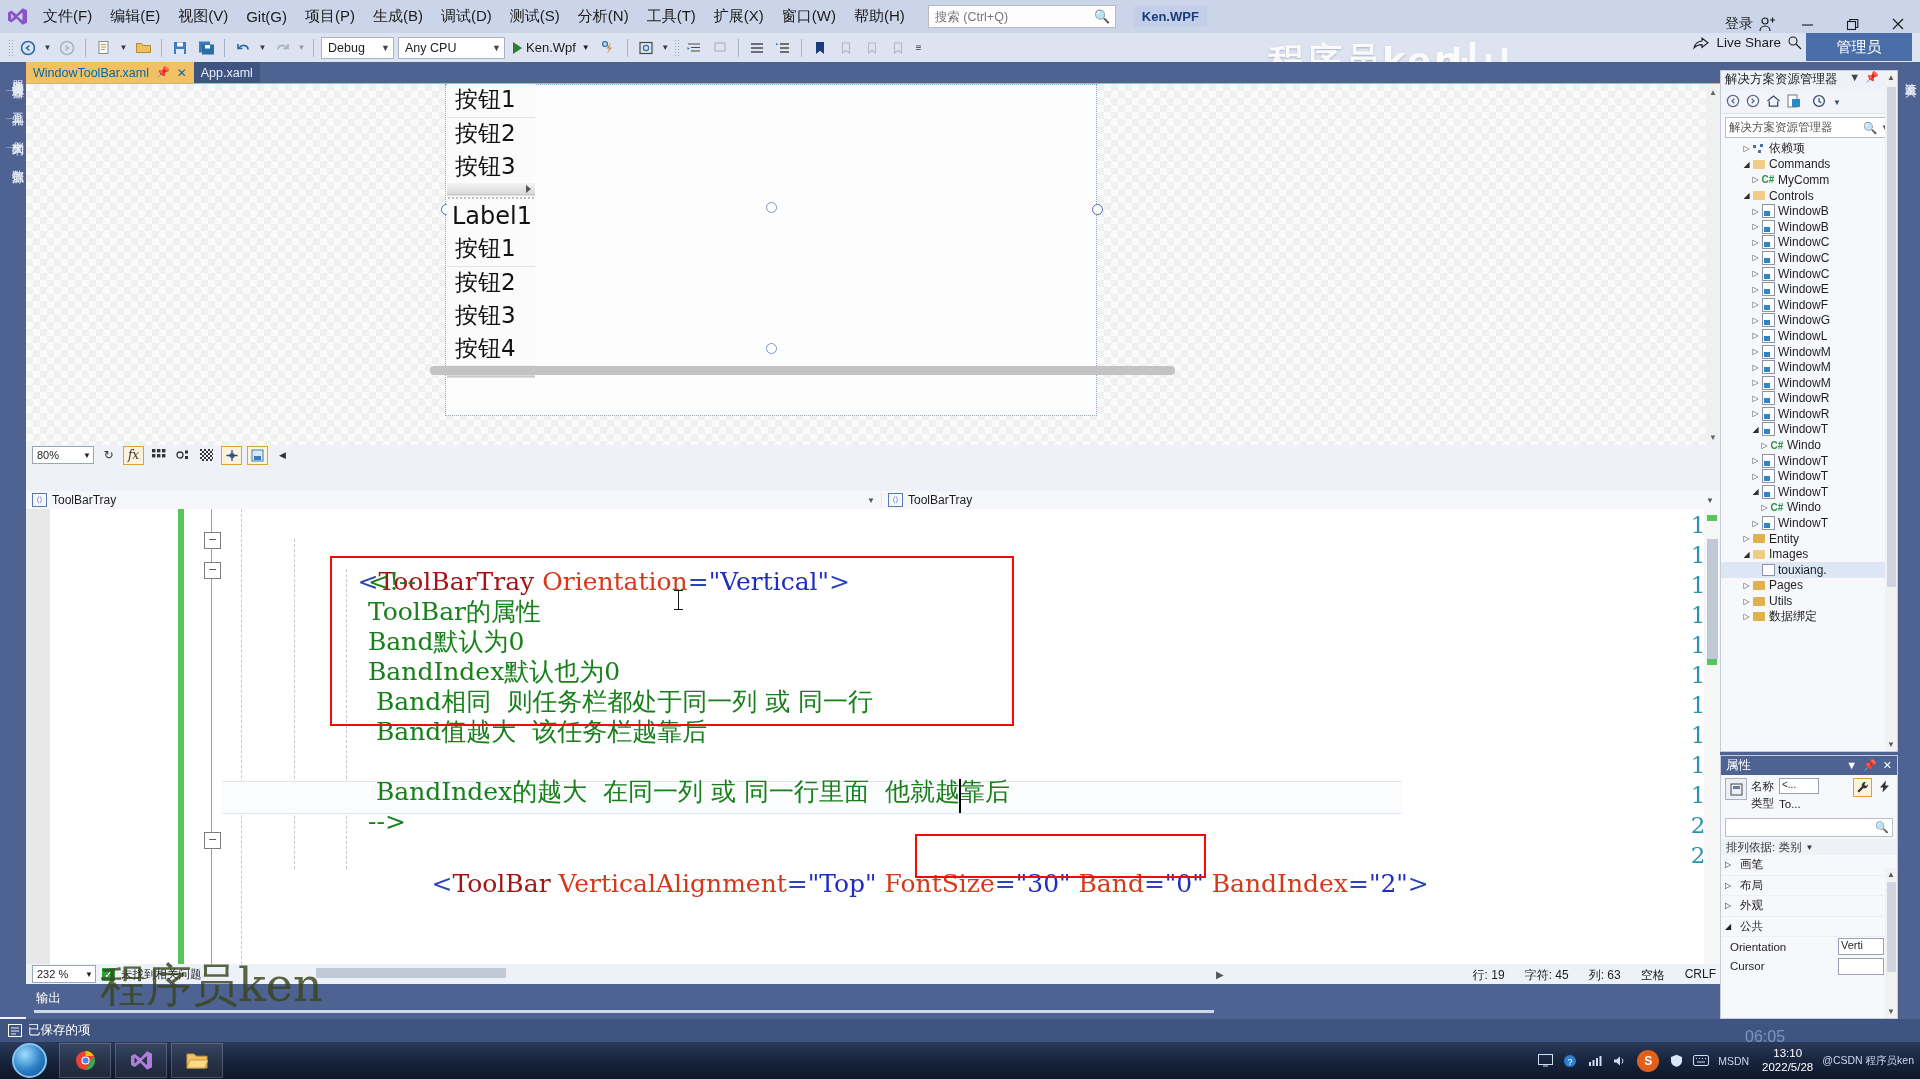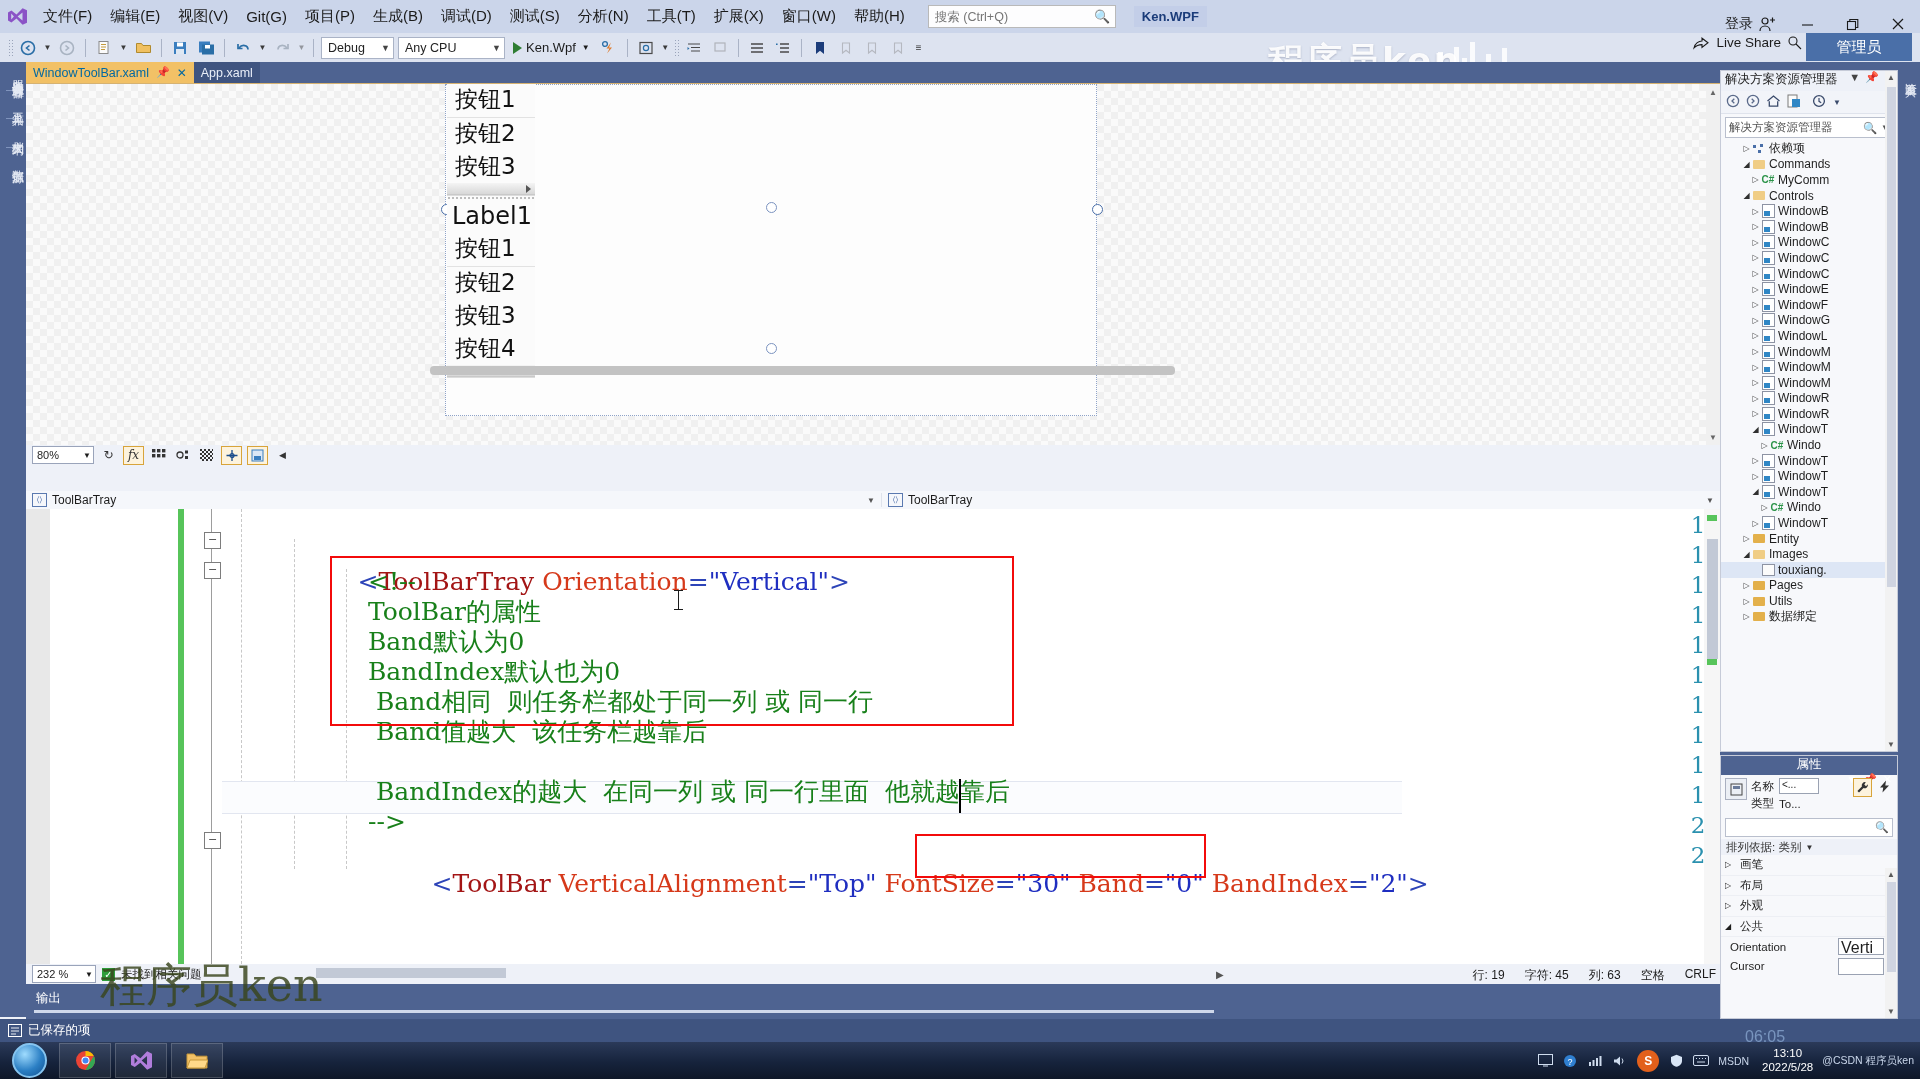--- a/index.html
+++ b/index.html
@@ -151,34 +151,34 @@
   .fileico{width:11px;height:12px;background:#fff;border:1px solid #8d93a3;position:relative;}
   .fileico:after{content:"";position:absolute;left:1px;bottom:1px;width:6px;height:5px;background:#2f86c5;}
   .cs{color:#2b9348;font-weight:bold;font-size:10px;}
   .imgico{width:11px;height:10px;border:1px solid #8d93a3;background:#fbfbfb;}
   .tlabel{overflow:hidden;text-overflow:clip;}
   .sx-vscroll{position:absolute;right:0;top:0;width:12px;height:100%;background:#f2f2f2;}
   .sx-vthumb{position:absolute;right:1px;top:16px;width:9px;height:500px;background:#cfd4e0;}
   .sx-arrow{position:absolute;right:2px;font-size:8px;color:#5a5a5a;}
 
   .props{position:absolute;left:1720px;top:755px;width:176px;height:262px;background:#f7f8fb;border:1px solid #c6cbd8;}
-  .props-title{height:19px;background:#4e6391;color:#fff;display:flex;align-items:center;padding:0 5px;font-size:12.5px;flex-direction:column;}
+  .props-title{height:19px;background:#4e6391;color:#fff;display:flex;align-items:center;padding:0 5px;font-size:12.5px;}
   .props-title .spacer{margin-left:auto;display:flex;gap:6px;font-size:11px;}
   .props-head{display:flex;padding:3px 4px;gap:4px;align-items:flex-start;}
   .pbox{width:20px;height:20px;border:1px solid #aab0c0;background:#eceff5;display:flex;align-items:center;justify-content:center;font-size:10px;}
   .prow{display:flex;align-items:center;gap:5px;font-size:11.5px;margin-bottom:2px;}
   .pinput{width:36px;height:14px;border:1px solid #9aa2b2;background:#fff;font-size:10px;padding-left:2px;}
   .picon{width:17px;height:17px;display:flex;align-items:center;justify-content:center;font-size:11px;}
   .picon.sel{border:1px solid #d8a43a;background:#fdf3dd;}
   .p-search{height:17px;margin:2px 4px;border:1px solid #b9bfcd;background:#fff;display:flex;align-items:center;padding:0 3px;}
   .p-search .mg{margin-left:auto;font-size:11px;color:#444;}
   .p-sort{height:16px;display:flex;align-items:center;padding:0 5px;font-size:11.5px;background:#eef1f8;color:#333;gap:4px;}
   .p-cat{height:19.5px;display:flex;align-items:center;gap:5px;font-size:11.5px;padding-left:4px;border-bottom:1px solid #edeff4;}
   .p-prop{height:19.5px;display:flex;align-items:center;font-size:11.5px;padding-left:9px;}
-  .p-val{margin-left:auto;width:42px;height:15px;border:1px solid #9aa2b2;background:#fff;font-size:16px;padding-left:2px;margin-right:13px;overflow:hidden;white-space:nowrap;}
+  .p-val{margin-left:auto;width:42px;height:15px;border:1px solid #9aa2b2;background:#fff;font-size:11px;padding-left:2px;margin-right:13px;overflow:hidden;white-space:nowrap;}
   .p-scroll{position:absolute;right:0;bottom:0;width:12px;height:150px;background:#f2f2f2;}
 
   
   .wm{position:absolute;pointer-events:none;user-select:none;}
   .wm-top{left:1268px;top:37px;font-size:36px;font-weight:bold;color:rgba(255,255,255,.92);letter-spacing:2px;
       text-shadow:0 1px 2px rgba(80,90,120,.35);font-family:"DejaVu Sans",sans-serif;}
   .wm-bars{left:1430px;top:40px;display:flex;align-items:flex-end;gap:3px;height:38px;}
   .wm-bars i{display:block;width:5px;background:rgba(255,255,255,.85);}
   .wm-bottom{left:100px;top:955px;font-size:46px;color:#39451c;opacity:.82;font-family:"DejaVu Serif",serif;}
   .wm-clock{left:1745px;top:1028px;color:#9fc0e8;font-size:16px;opacity:.6;}

